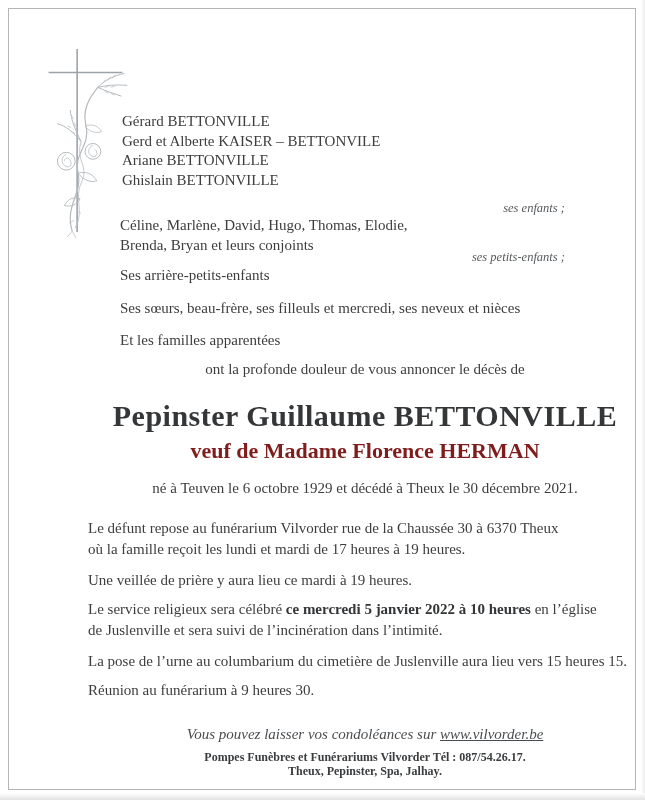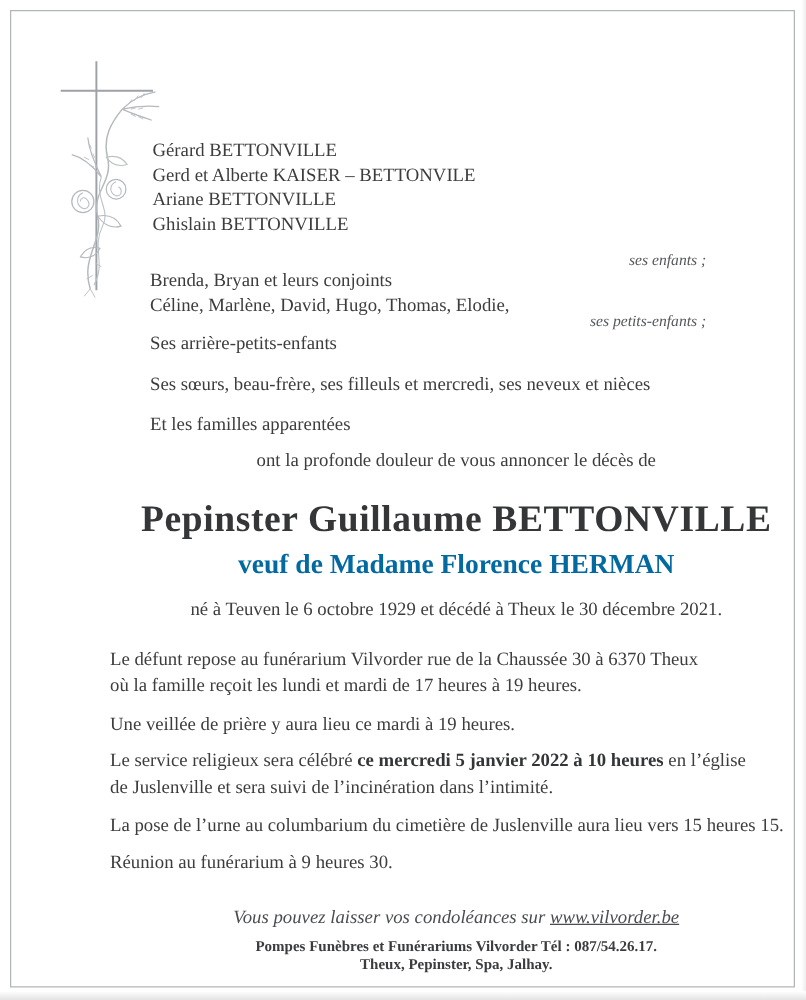--- a/index.html
+++ b/index.html
@@ -71,21 +71,21 @@
     font-size: 30px;
     font-weight: bold;
     color: #343638;
     letter-spacing: 0.5px;
     white-space: nowrap;
   }
   .subtitle {
     top: 438px;
     font-size: 22px;
     font-weight: bold;
-    color: #0369a1;
+    color: #7f1d1d;
   }
   .birthdeath { top: 480px; font-size: 15px; }
   .para { left: 88px; line-height: 20.5px; }
   .repose  { top: 518px; }
   .vigil   { top: 570px; }
   .service { top: 599px; }
   .urn     { top: 651px; }
   .meeting { top: 680px; text-align: center; }
   .bold-inline { font-weight: bold; color: #333537; }
   .condolences {
@@ -138,22 +138,22 @@
   <div class="blk names">
     <div>Gérard BETTONVILLE</div>
     <div>Gerd et Alberte KAISER – BETTONVILE</div>
     <div>Ariane BETTONVILLE</div>
     <div>Ghislain BETTONVILLE</div>
   </div>
 
   <div class="side-label lbl-enfants">ses enfants ;</div>
 
   <div class="blk children">
+    <div>Céline, Marlène, David, Hugo, Thomas, Elodie,</div>
     <div>Brenda, Bryan et leurs conjoints</div>
-    <div>Céline, Marlène, David, Hugo, Thomas, Elodie,</div>
   </div>
 
   <div class="side-label lbl-petits">ses petits-enfants ;</div>
 
   <div class="blk great">Ses arrière-petits-enfants</div>
 
   <div class="blk relatives">Ses sœurs, beau-frère, ses filleuls et mercredi, ses neveux et nièces</div>
 
   <div class="blk families">Et les familles apparentées</div>
 

